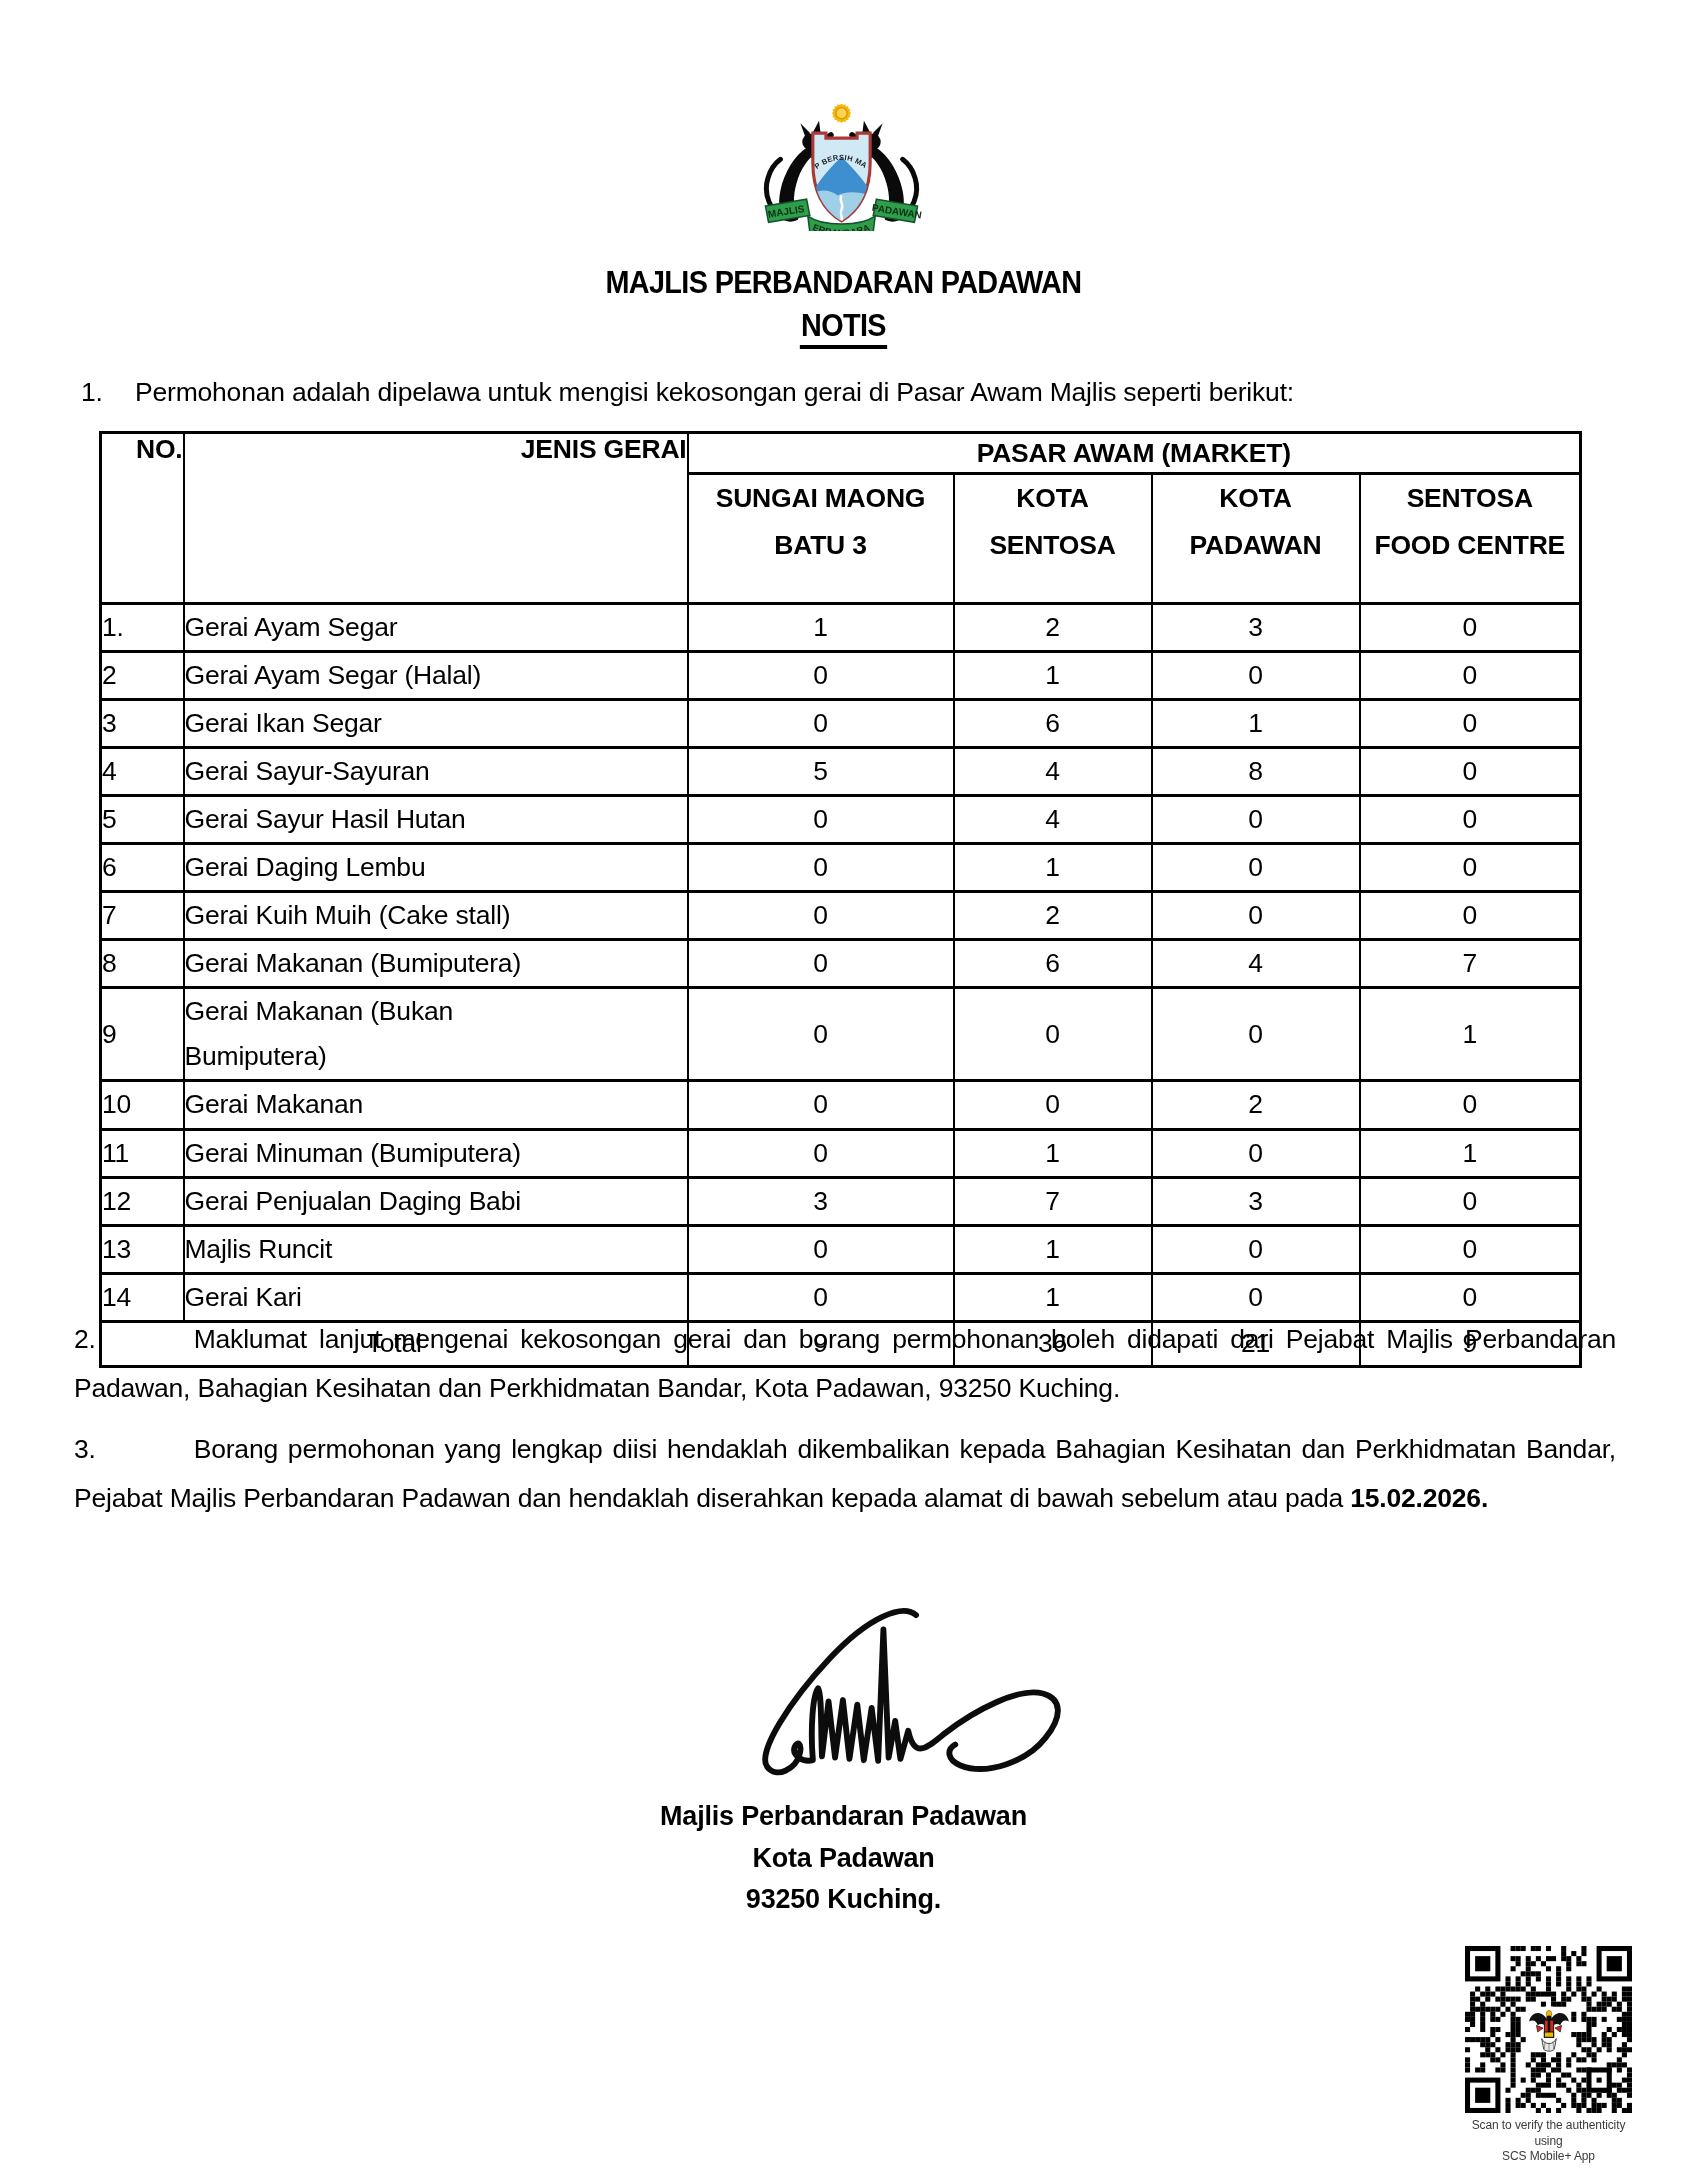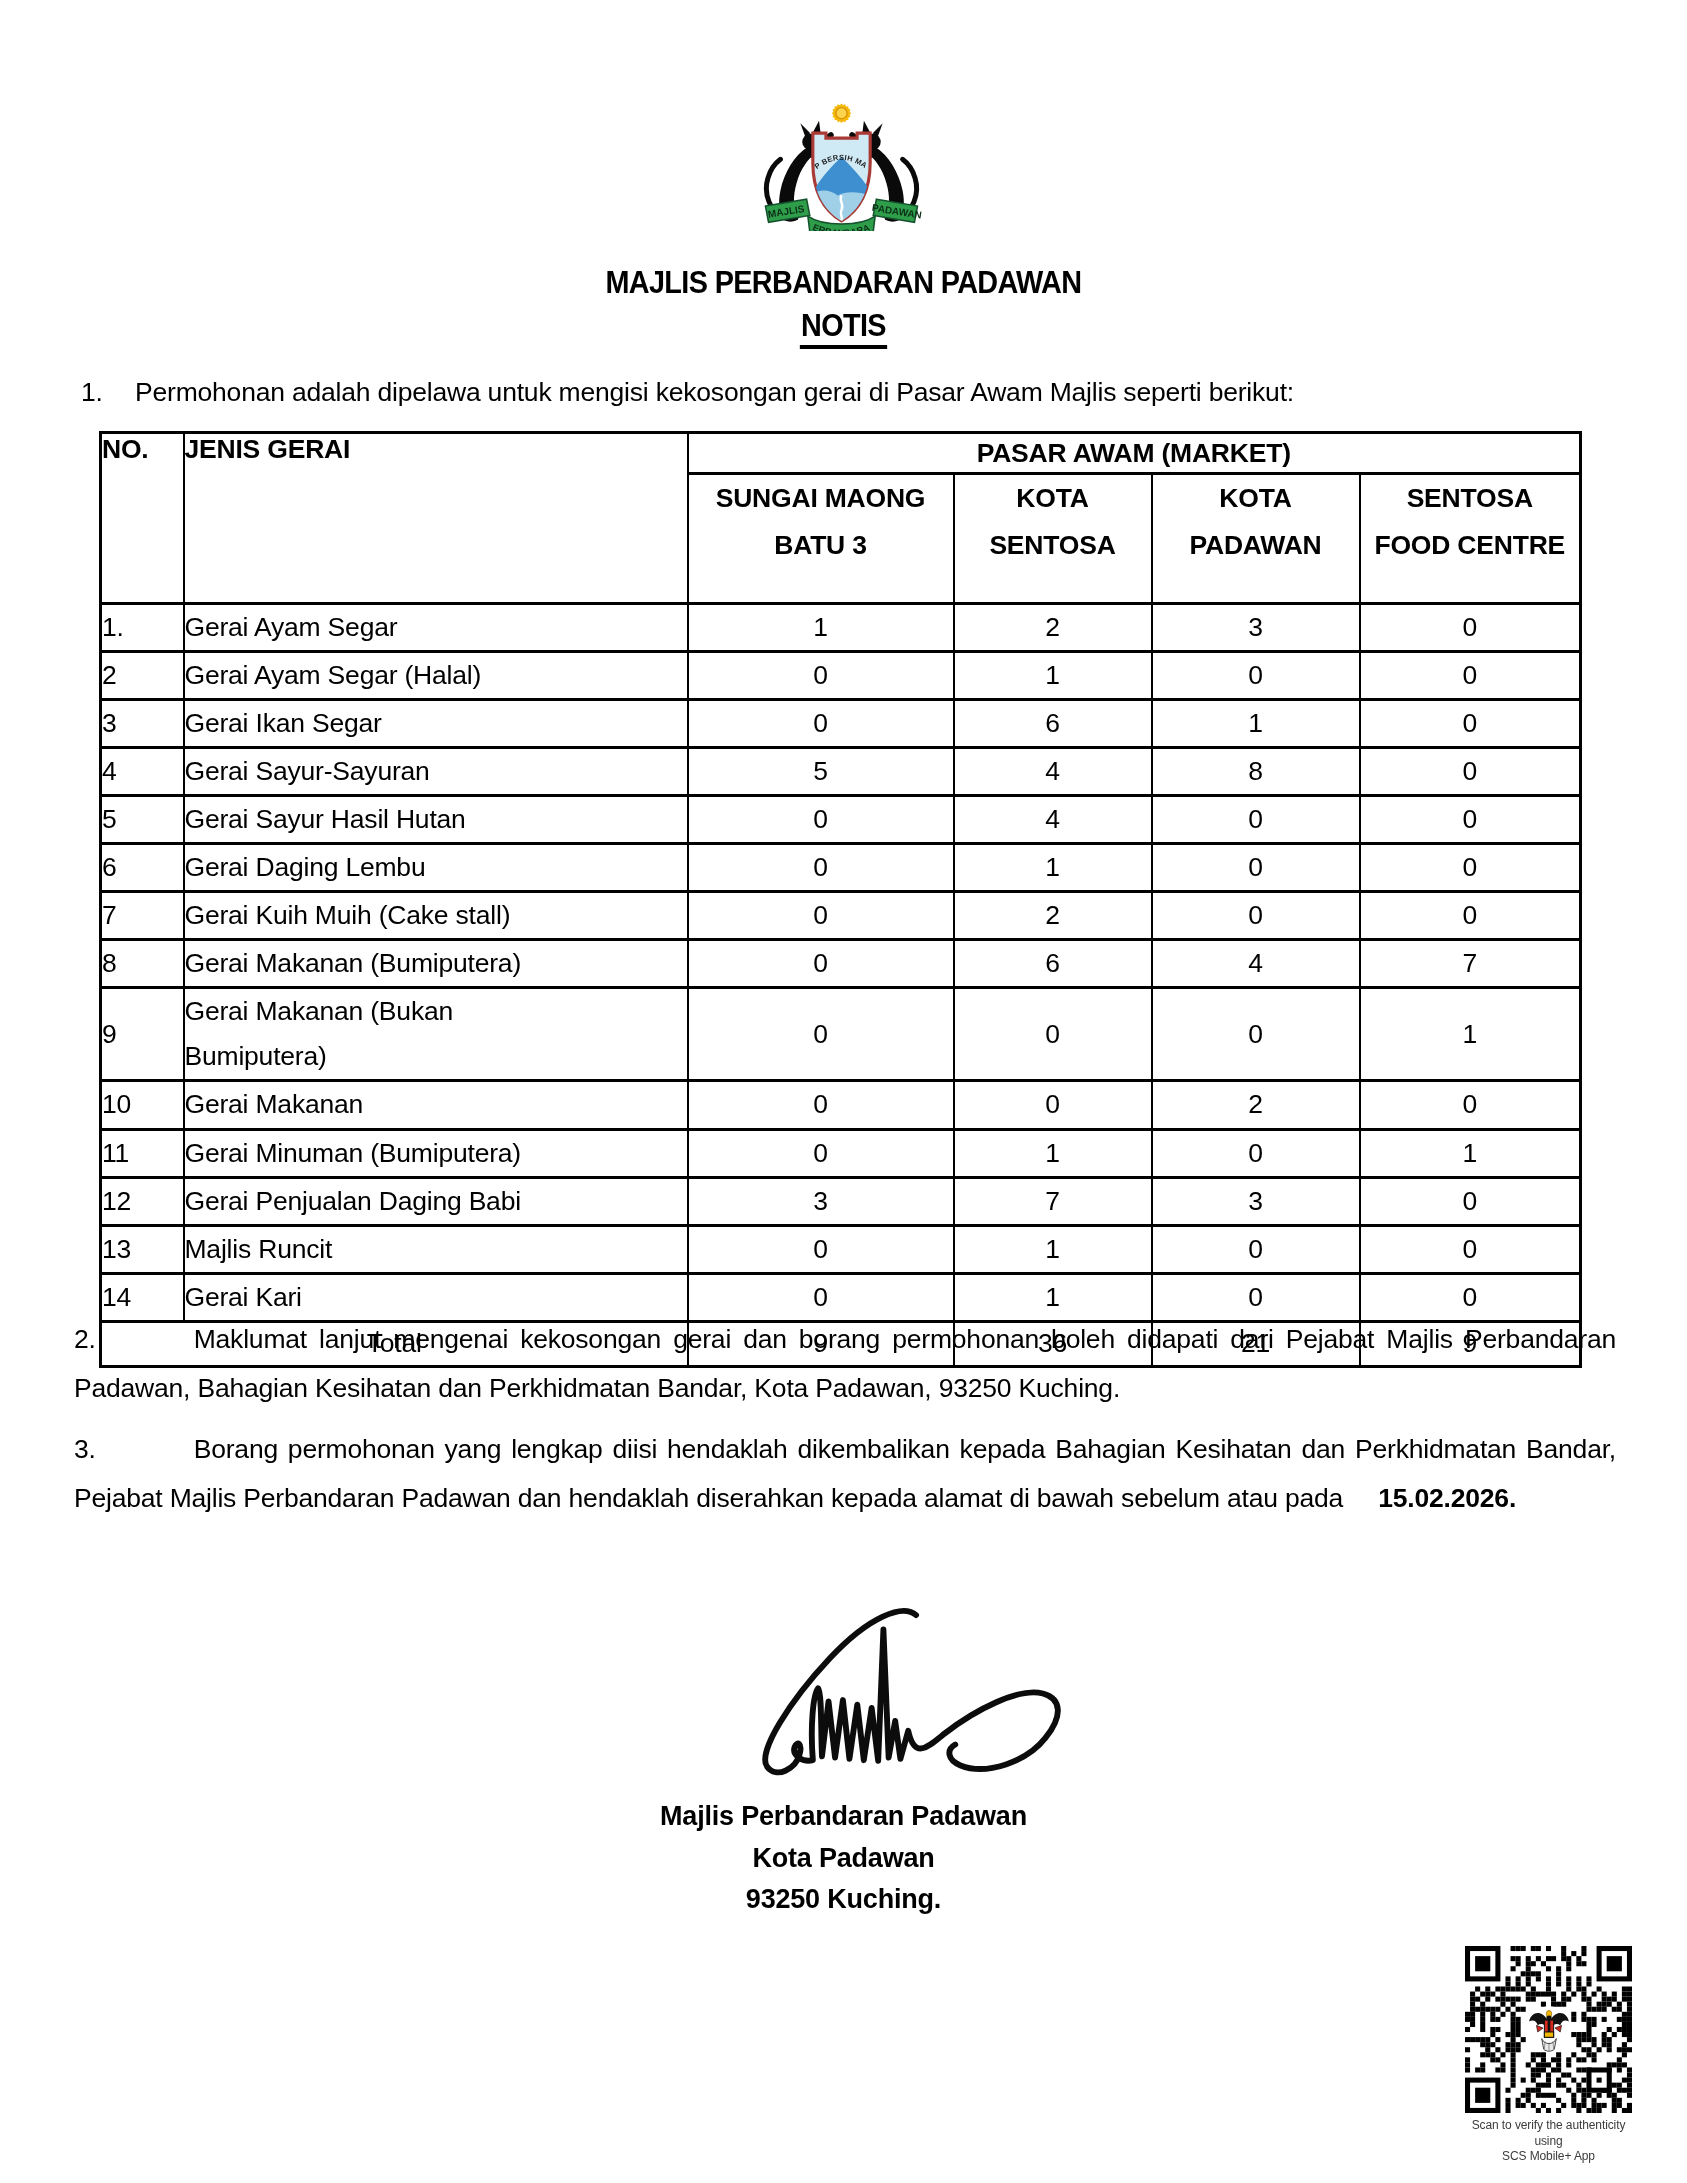--- a/index.html
+++ b/index.html
@@ -17,31 +17,31 @@
   .doc-title{display:inline-block;font-size:32px;font-weight:bold;letter-spacing:-0.7px;
     border-bottom:4px solid #000;padding:0 1.3px 4px 1.3px;transform:scaleX(.9);}
   
   .para{font-size:26.5px;line-height:1.85;letter-spacing:-0.2px;}
   .para .pnum{flex:none;}
   .p1{position:absolute;top:368px;left:81px;width:1535px;display:flex;}
   .p1 .pnum{width:54px;}
   .p2{position:absolute;top:1315px;left:74px;width:1542px;text-align:justify;}
   .p3{position:absolute;top:1425px;left:74px;width:1542px;text-align:justify;}
   .ptab{display:inline-block;width:98px;}
-  .bold{font-weight:bold;margin-left:28px;}
+  .bold{font-weight:bold;}
   
   .table-wrap{position:absolute;top:431px;left:99px;}
   table.stalls{border-collapse:collapse;table-layout:fixed;width:1481px;
     font-size:26.5px;letter-spacing:-0.2px;}
   table.stalls th,table.stalls td{
     border-left:2px solid #000;border-right:2px solid #000;
     border-top:3.3px solid #000;border-bottom:3.3px solid #000;
     padding:0;overflow:hidden;}
   table.stalls{border:3.3px solid #000;}
-  th.h-no,th.h-jenis{vertical-align:top;text-align:left;padding-top:5.3px;font-weight:bold;}
+  th.h-no,th.h-jenis{vertical-align:top;text-align:right;padding-top:5.3px;font-weight:bold;}
   th.h-group{height:38px;text-align:center;font-weight:bold;vertical-align:middle;}
   th.h-market{height:127px;vertical-align:top;text-align:center;font-weight:bold;
     white-space:pre-line;line-height:1.78;padding-top:9.3px;}
   td.c-no{height:37px;text-align:left;padding-left:10.6px;vertical-align:middle;}
   td.c-jenis{text-align:left;padding-left:17px;vertical-align:middle;
     white-space:pre-line;line-height:1.7;}
   td.c-val{text-align:center;vertical-align:middle;}
   tr.total-row td{height:42px;font-weight:normal;}
   td.c-total-label{text-align:center;vertical-align:middle;font-weight:bold;}
   

